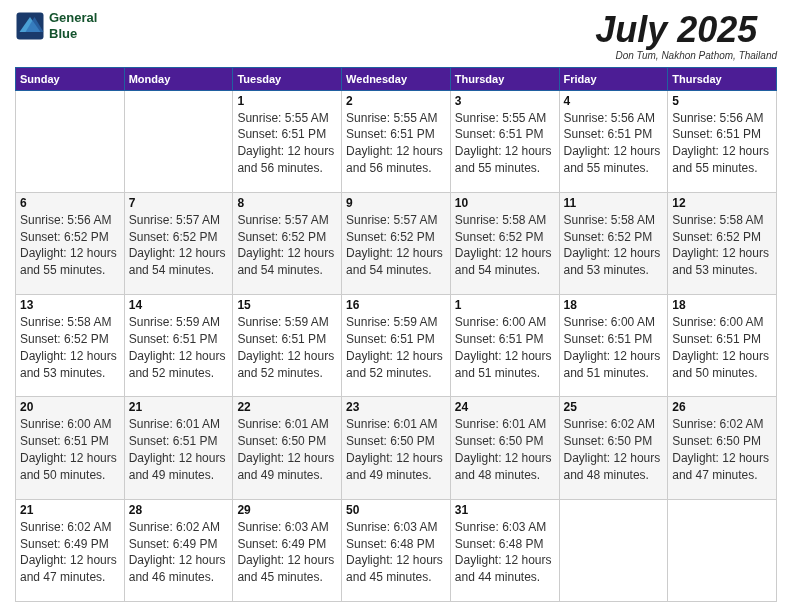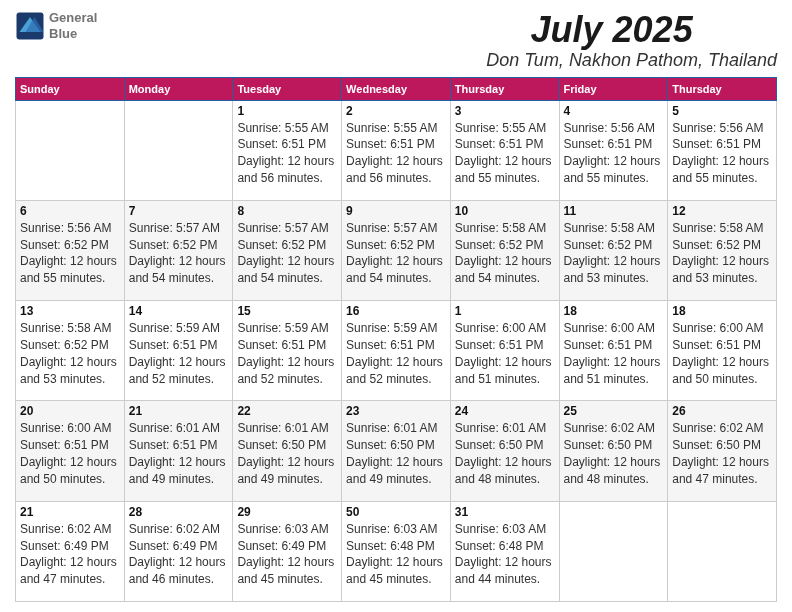--- a/index.html
+++ b/index.html
@@ -24,52 +24,52 @@
       margin-bottom: 6px;
     }
     .logo {
       display: flex;
       align-items: center;
       gap: 4px;
     }
     .logo-text {
       font-size: 13px;
       font-weight: bold;
-      color: #737373;
+      color: #14532d;
       line-height: 1.2;
     }
     .logo-icon {
       width: 30px;
       height: 30px;
     }
     .title-block {
       text-align: center;
       font-style: italic;
     }
     .month-title {
       font-size: 36px;
       font-weight: bold;
       color: #1a1a1a;
       line-height: 1.1;
     }
     .location-title {
-      font-size: 18px;
+      font-size: 10px;
       color: #333;
       font-weight: normal;
       margin-left: 40px;
     }
     .calendar {
       flex: 1;
       border: 1px solid #ccc;
       border-collapse: collapse;
       width: 100%;
       table-layout: fixed;
     }
     .calendar th {
-      background-color: #be185d;
+      background-color: #4c1d95;
       color: #fff;
       font-size: 11px;
       font-weight: bold;
       padding: 5px 4px;
       text-align: left;
       border: 1px solid #2060a0;
     }
     .calendar td {
       border: 1px solid #ccc;
       vertical-align: top;

